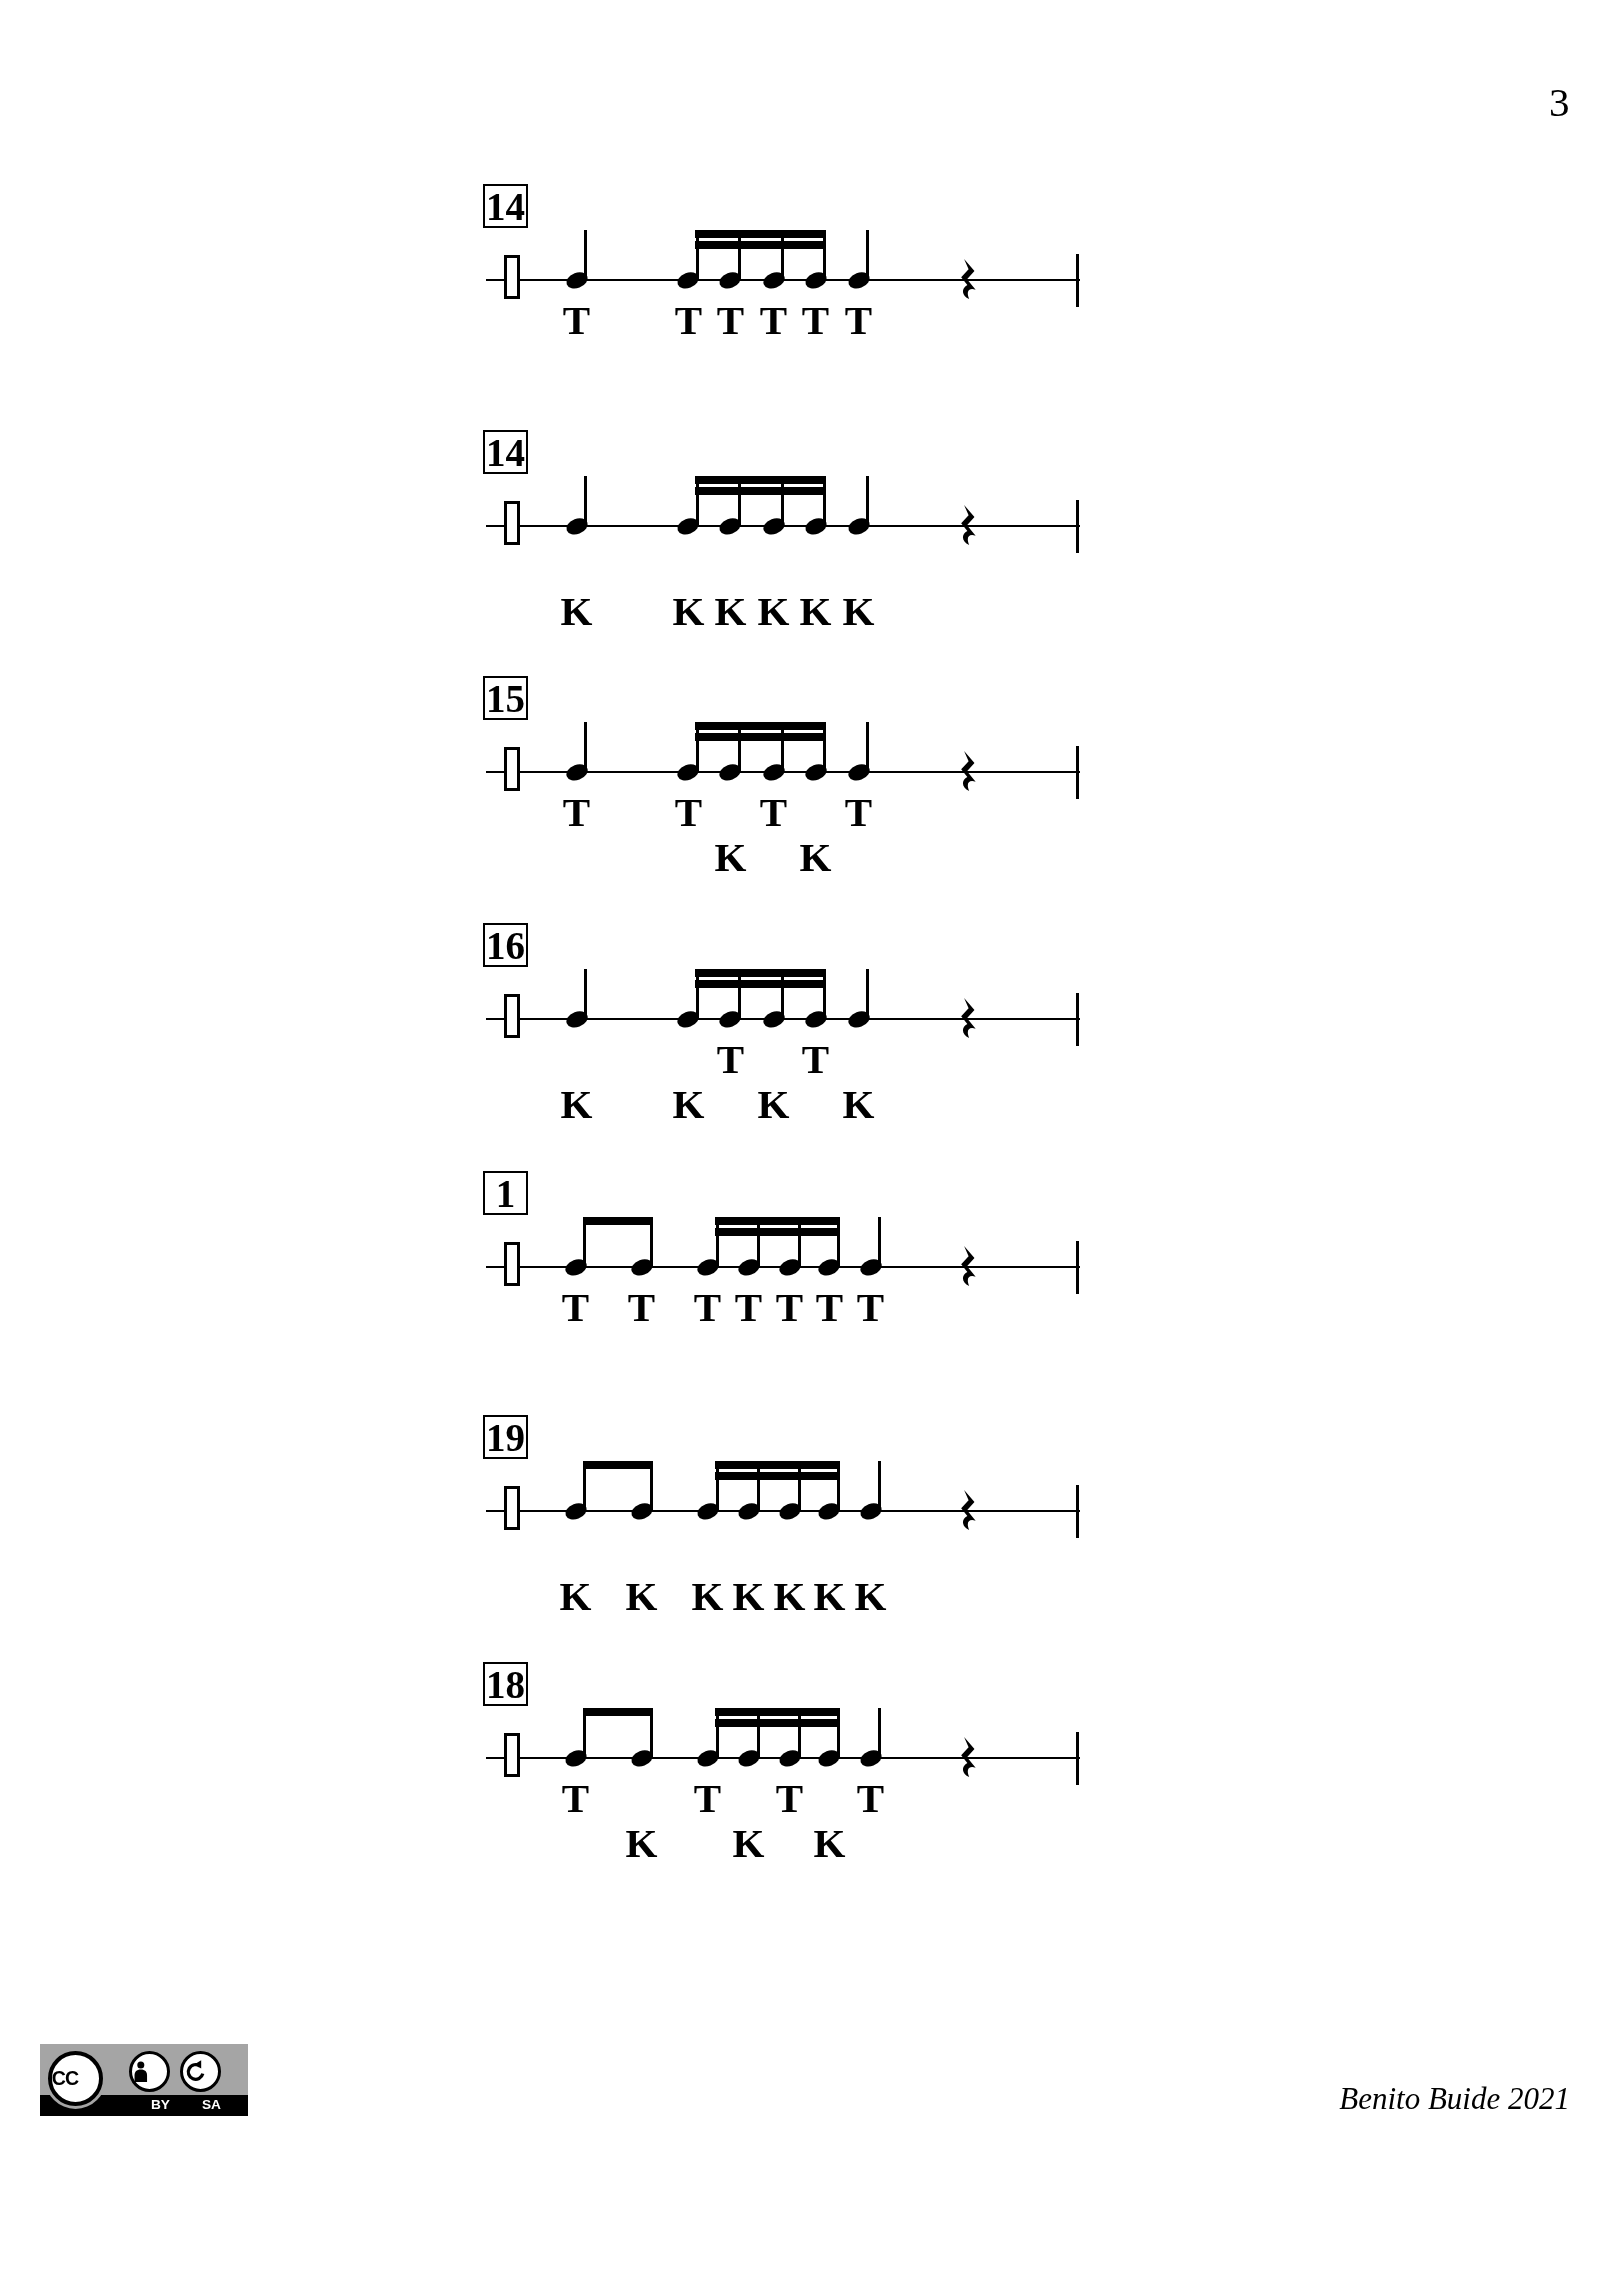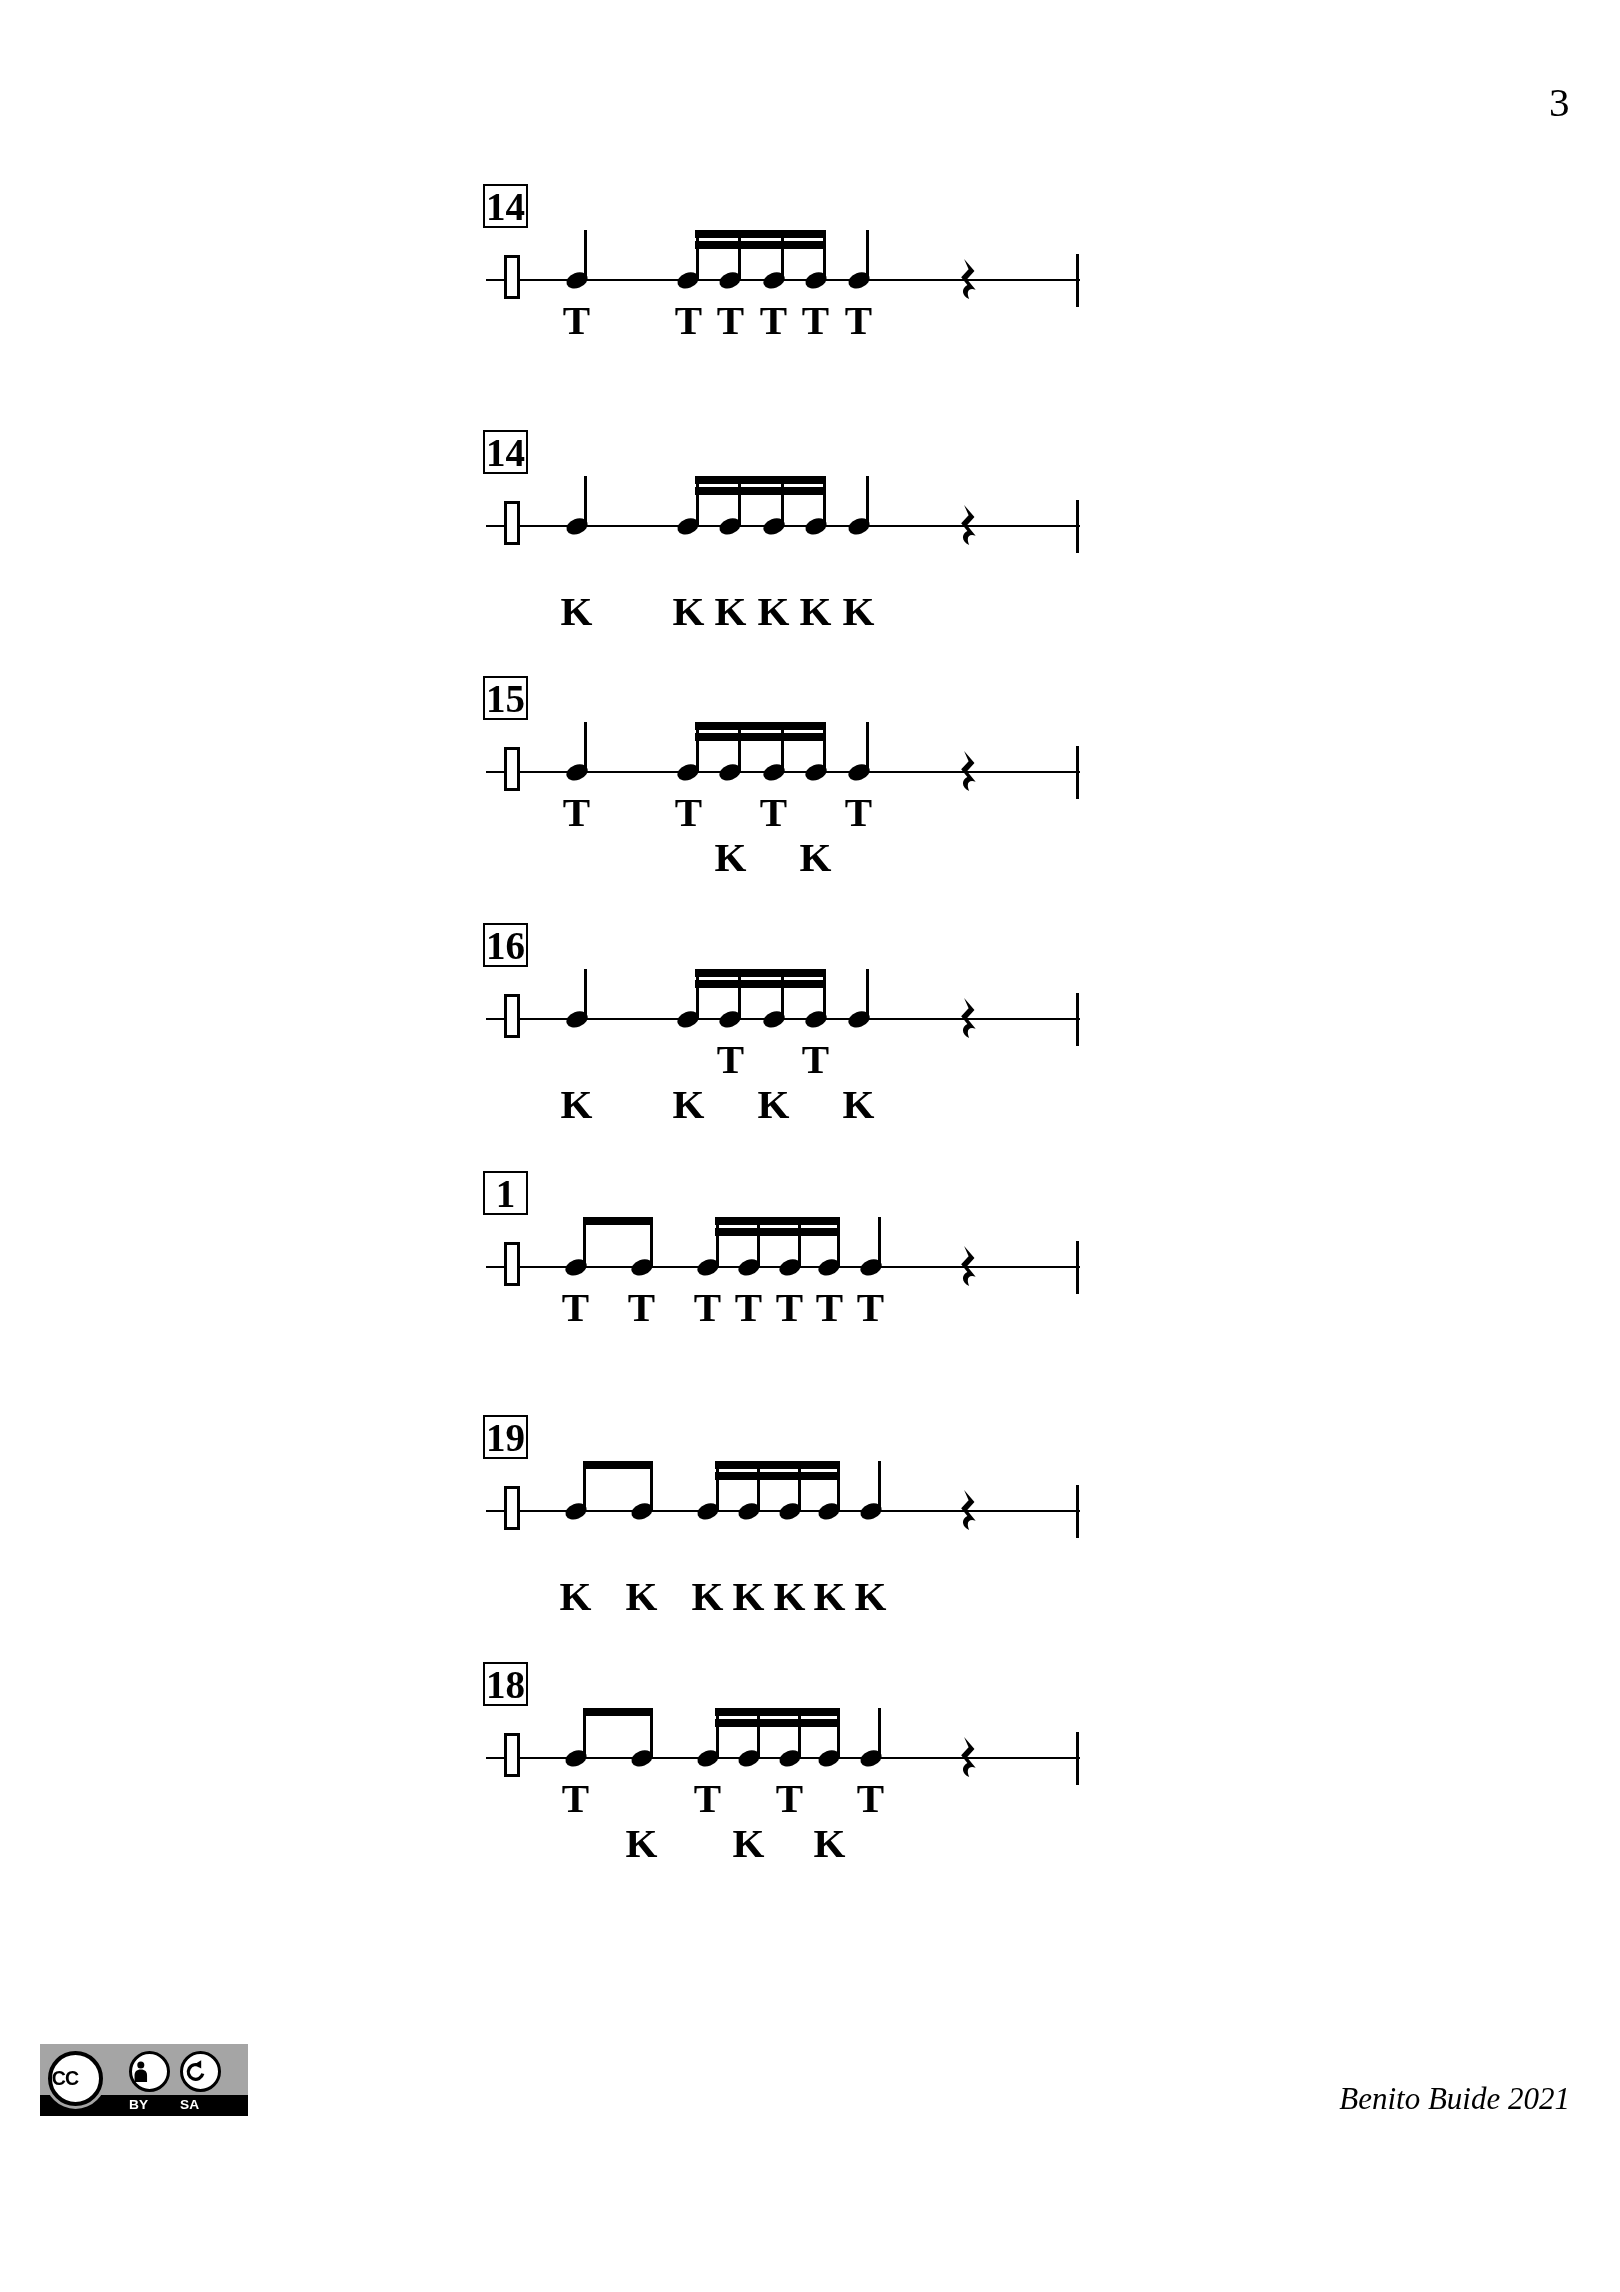--- a/index.html
+++ b/index.html
@@ -24,21 +24,21 @@
   #badge{position:absolute;left:40px;top:2044px;width:208px;height:72px;}
   .badge-gray{position:absolute;left:0;top:0;width:208px;height:51px;background:#a5a5a5;}
   .badge-strip{position:absolute;left:0;top:51px;width:208px;height:20.6px;background:#000;}
   .circ{position:absolute;background:#fff;border-radius:50%;box-sizing:border-box;
         display:flex;align-items:center;justify-content:flex-start;}
   .cc-circ{left:7.8px;top:6.9px;width:55px;height:55px;border:4.9px solid #000;
            box-shadow:0 0 0 2.9px #a5a5a5;font-family:"Liberation Sans",sans-serif;
            font-weight:bold;font-size:19.6px;letter-spacing:-1px;}
   .by-circ{left:89px;top:6.9px;width:41px;height:41px;border:3.9px solid #000;}
   .sa-circ{left:140px;top:6.9px;width:41px;height:41px;border:3.9px solid #000;}
-  .strip-label{position:absolute;top:51px;width:41px;height:20.6px;line-height:20.6px;text-align:left;
+  .strip-label{position:absolute;top:51px;width:41px;height:20.6px;line-height:20.6px;text-align:right;
                color:#fff;font-family:"Liberation Sans",sans-serif;font-weight:bold;font-size:13.7px;}
   .by-label{left:89px;}
   .sa-label{left:140px;}
 </style>
 </head>
 <body>
 
 <div id="page">
   <div id="pagenum">3</div>
 

